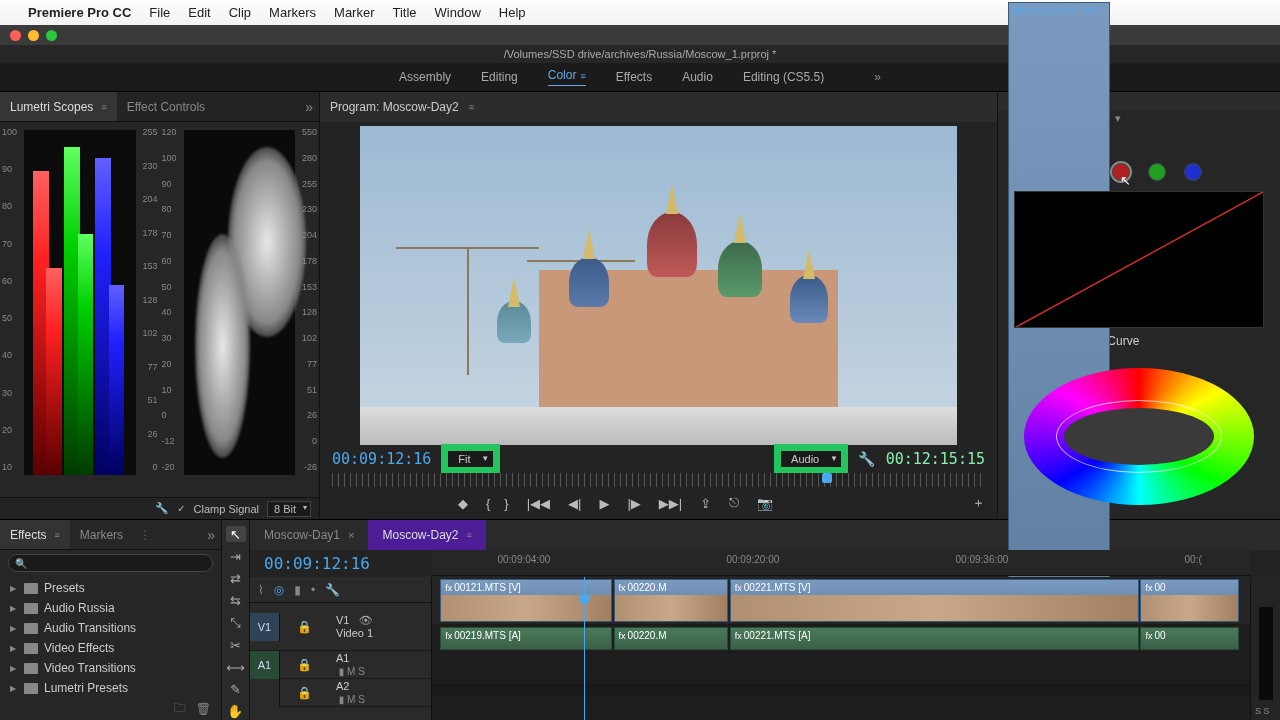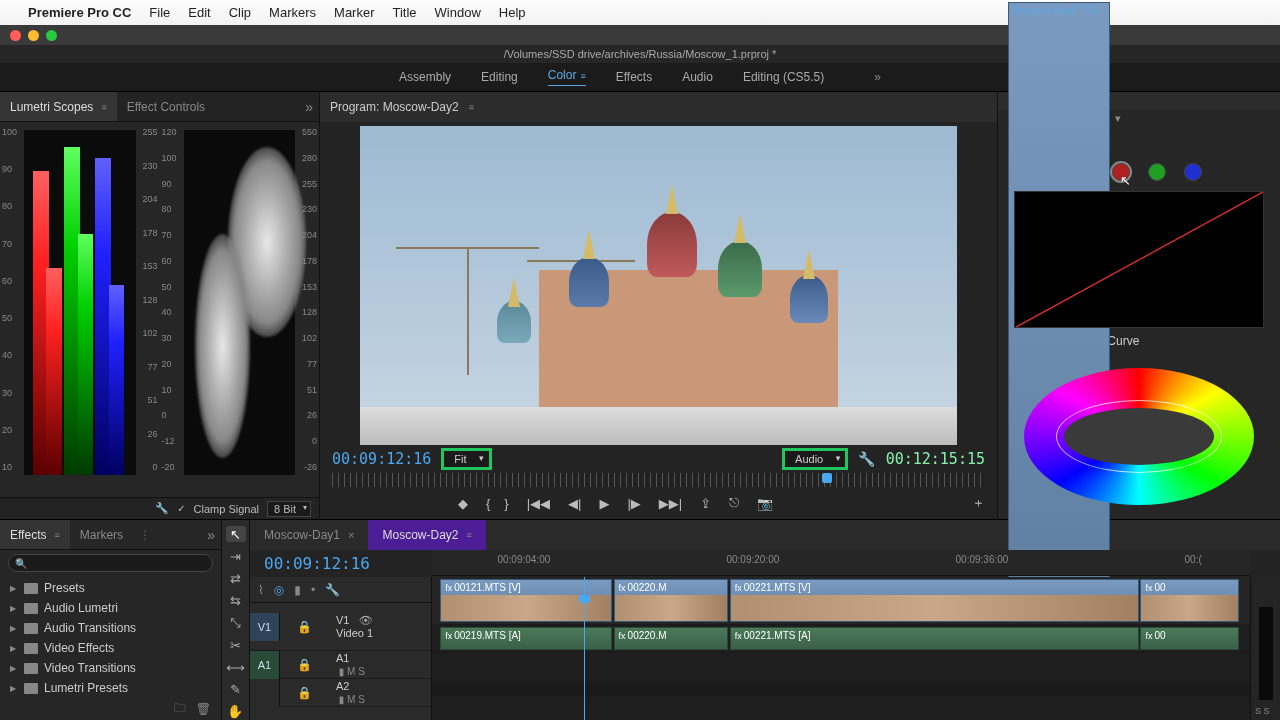--- a/index.html
+++ b/index.html
@@ -45,21 +45,21 @@
 .viewer { margin:4px 40px 0 40px; flex:1; background:#8fb5d6; position:relative; overflow:hidden;}
 .sky{position:absolute;inset:0;background:linear-gradient(#9dbad3,#c8d6e2);}
 .tower { position:absolute; bottom:0; }
 .onion { border-radius:50% 50% 20% 20%; }
 .spire { width:0;height:0;border-left:6px solid transparent;border-right:6px solid transparent;border-bottom:30px solid #d4bb6a; position:absolute;}
 .building { position:absolute; bottom:0; background:#c89878; }
 .crane { position:absolute; background:#8a7a5a; }
 .viewer-bar { height:28px; display:flex; align-items:center; padding:0 12px; gap:10px; font-size:13px; }
 .tc { color:#4aa8f0; font-family:monospace; font-size:15px; font-weight:500;}
 .tc.white{color:#86efac}
-.fit { background:#1a1a1a; border:3px solid #22c55e; padding:2px 22px 2px 10px; font-size:11px; position:relative; color:#ccc;}
+.fit { background:#1a1a1a; border:7px solid #22c55e; padding:2px 22px 2px 10px; font-size:11px; position:relative; color:#ccc;}
 .fit::after{content:"▾";position:absolute;right:5px;font-size:9px}
 .wrench{color:#aaa;font-size:14px}
 .ruler { height:14px; margin:0 12px; background:#222; position:relative;}
 .ruler::before{content:"";position:absolute;inset:0;background:repeating-linear-gradient(90deg,#555 0,#555 1px,transparent 1px,transparent 6px);}
 .playhead-marker{position:absolute;top:0;left:75%;width:10px;height:10px;background:#4aa8f0;border-radius:2px;}
 .transport { height:32px; display:flex; align-items:center; justify-content:center; gap:18px; font-size:13px; color:#bbb;}
 .transport span { cursor:default; }
 .transport .plus { margin-left:auto; margin-right:12px; }
 .transport .mark-in { margin-right:-4px;}
 
@@ -361,21 +361,21 @@
     <div class="search">🔍</div>
     <div class="tree">
       <div class="tree-item">
           <span class="arrow">▶</span>
           <span class="folder"></span>
           <span>Presets</span>
         </div>
       <div class="tree-item">
           <span class="arrow">▶</span>
           <span class="folder"></span>
-          <span>Audio Lumetri</span>
+          <span>Audio Russia</span>
         </div>
       <div class="tree-item">
           <span class="arrow">▶</span>
           <span class="folder"></span>
           <span>Audio Transitions</span>
         </div>
       <div class="tree-item">
           <span class="arrow">▶</span>
           <span class="folder"></span>
           <span>Video Effects</span>

